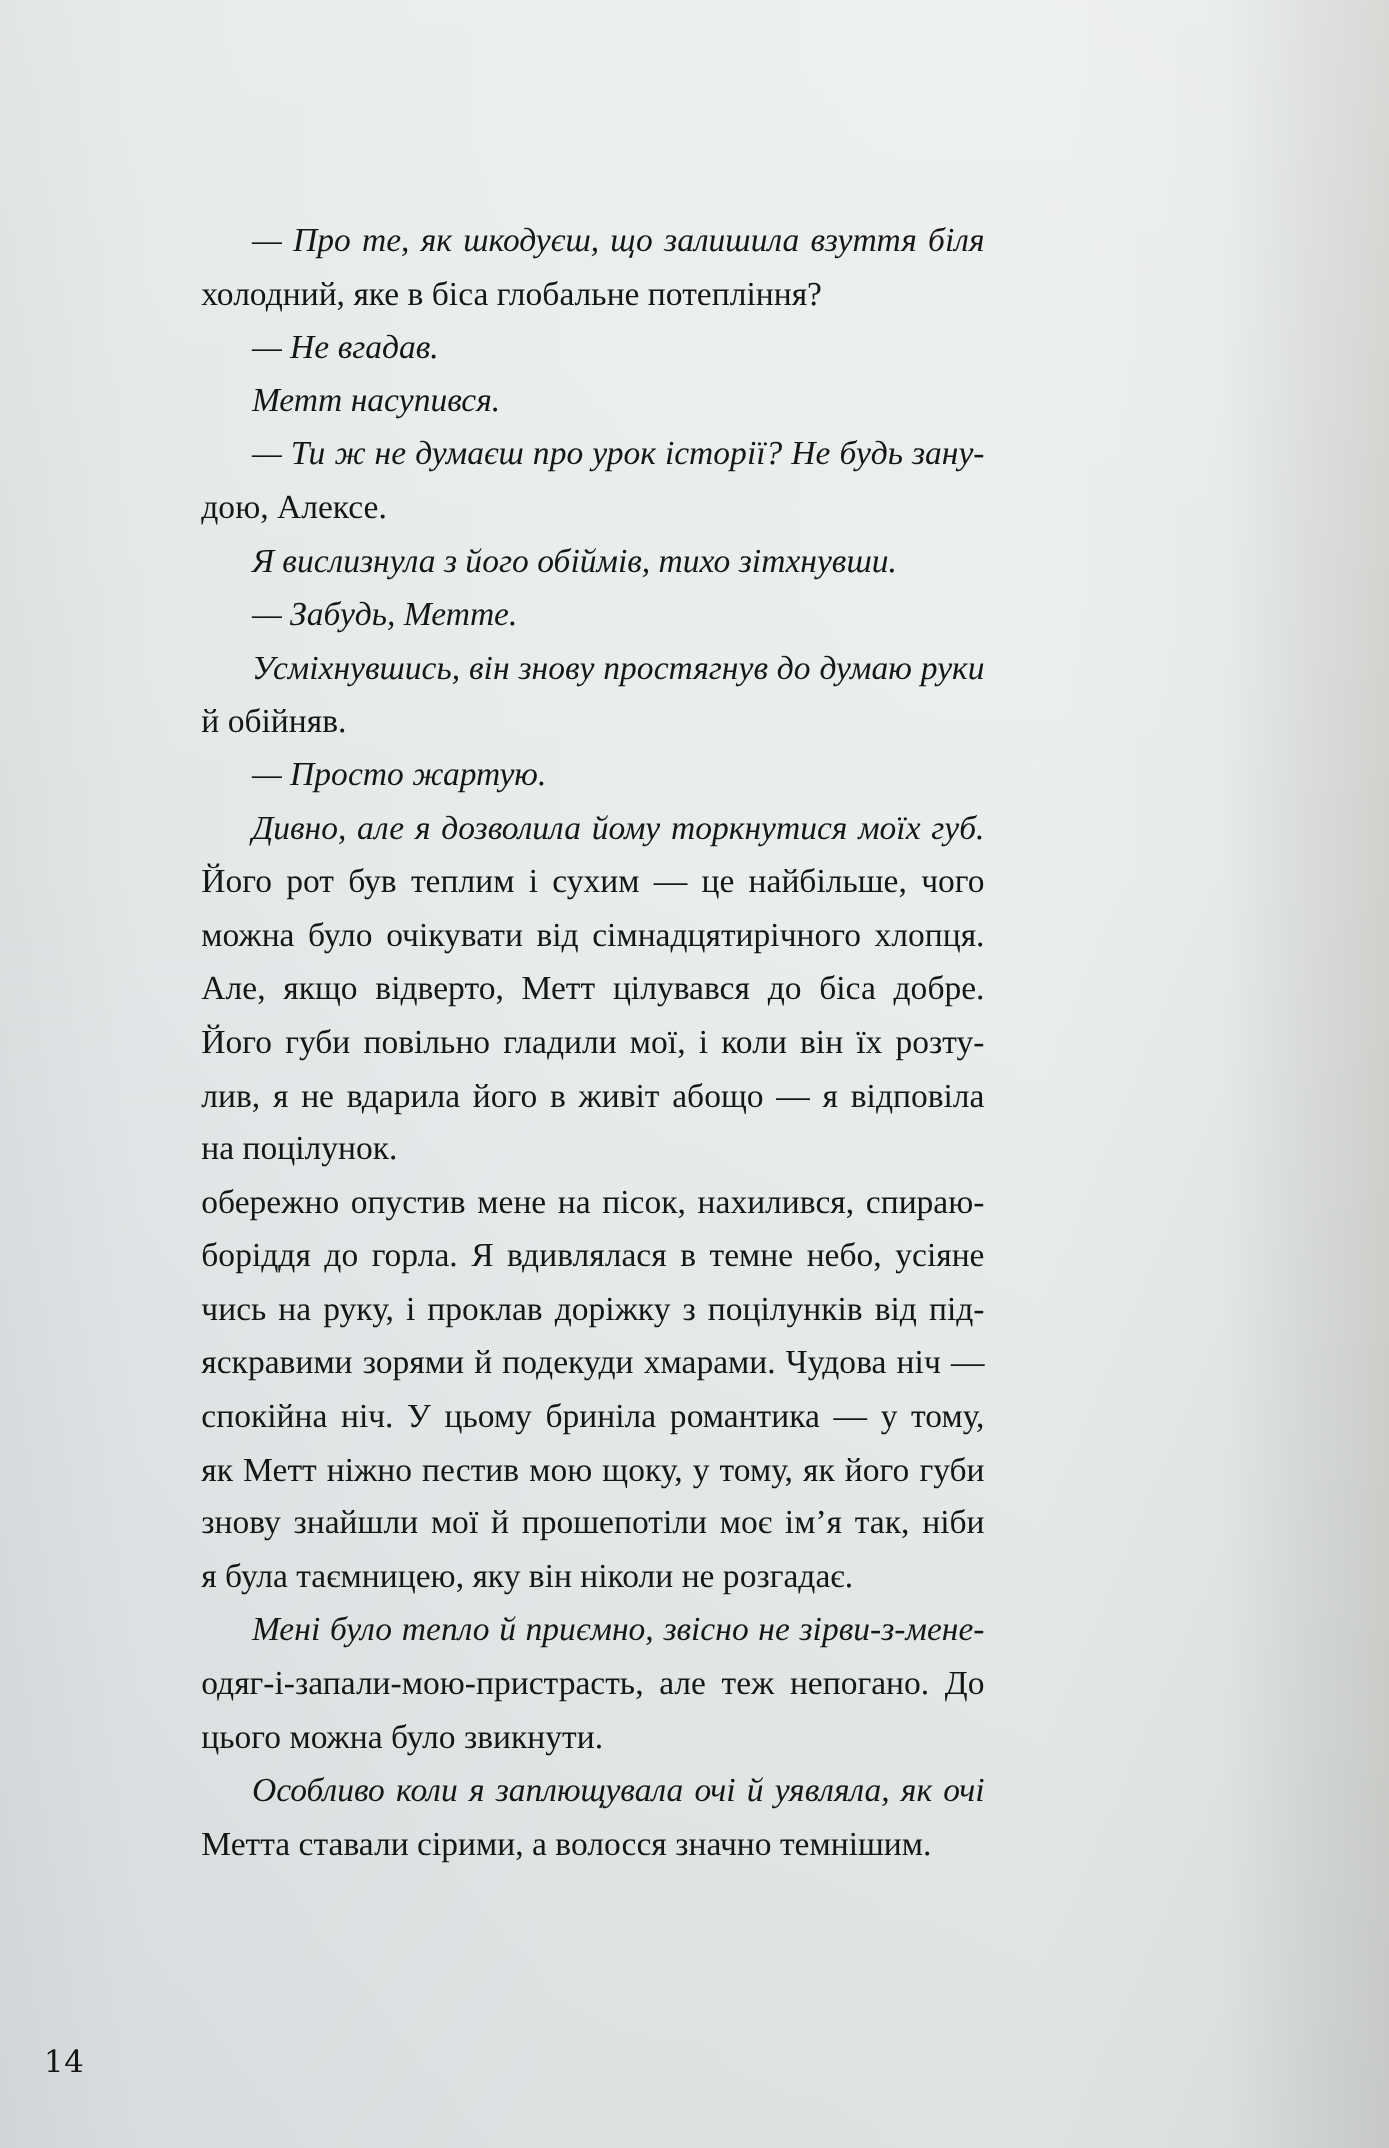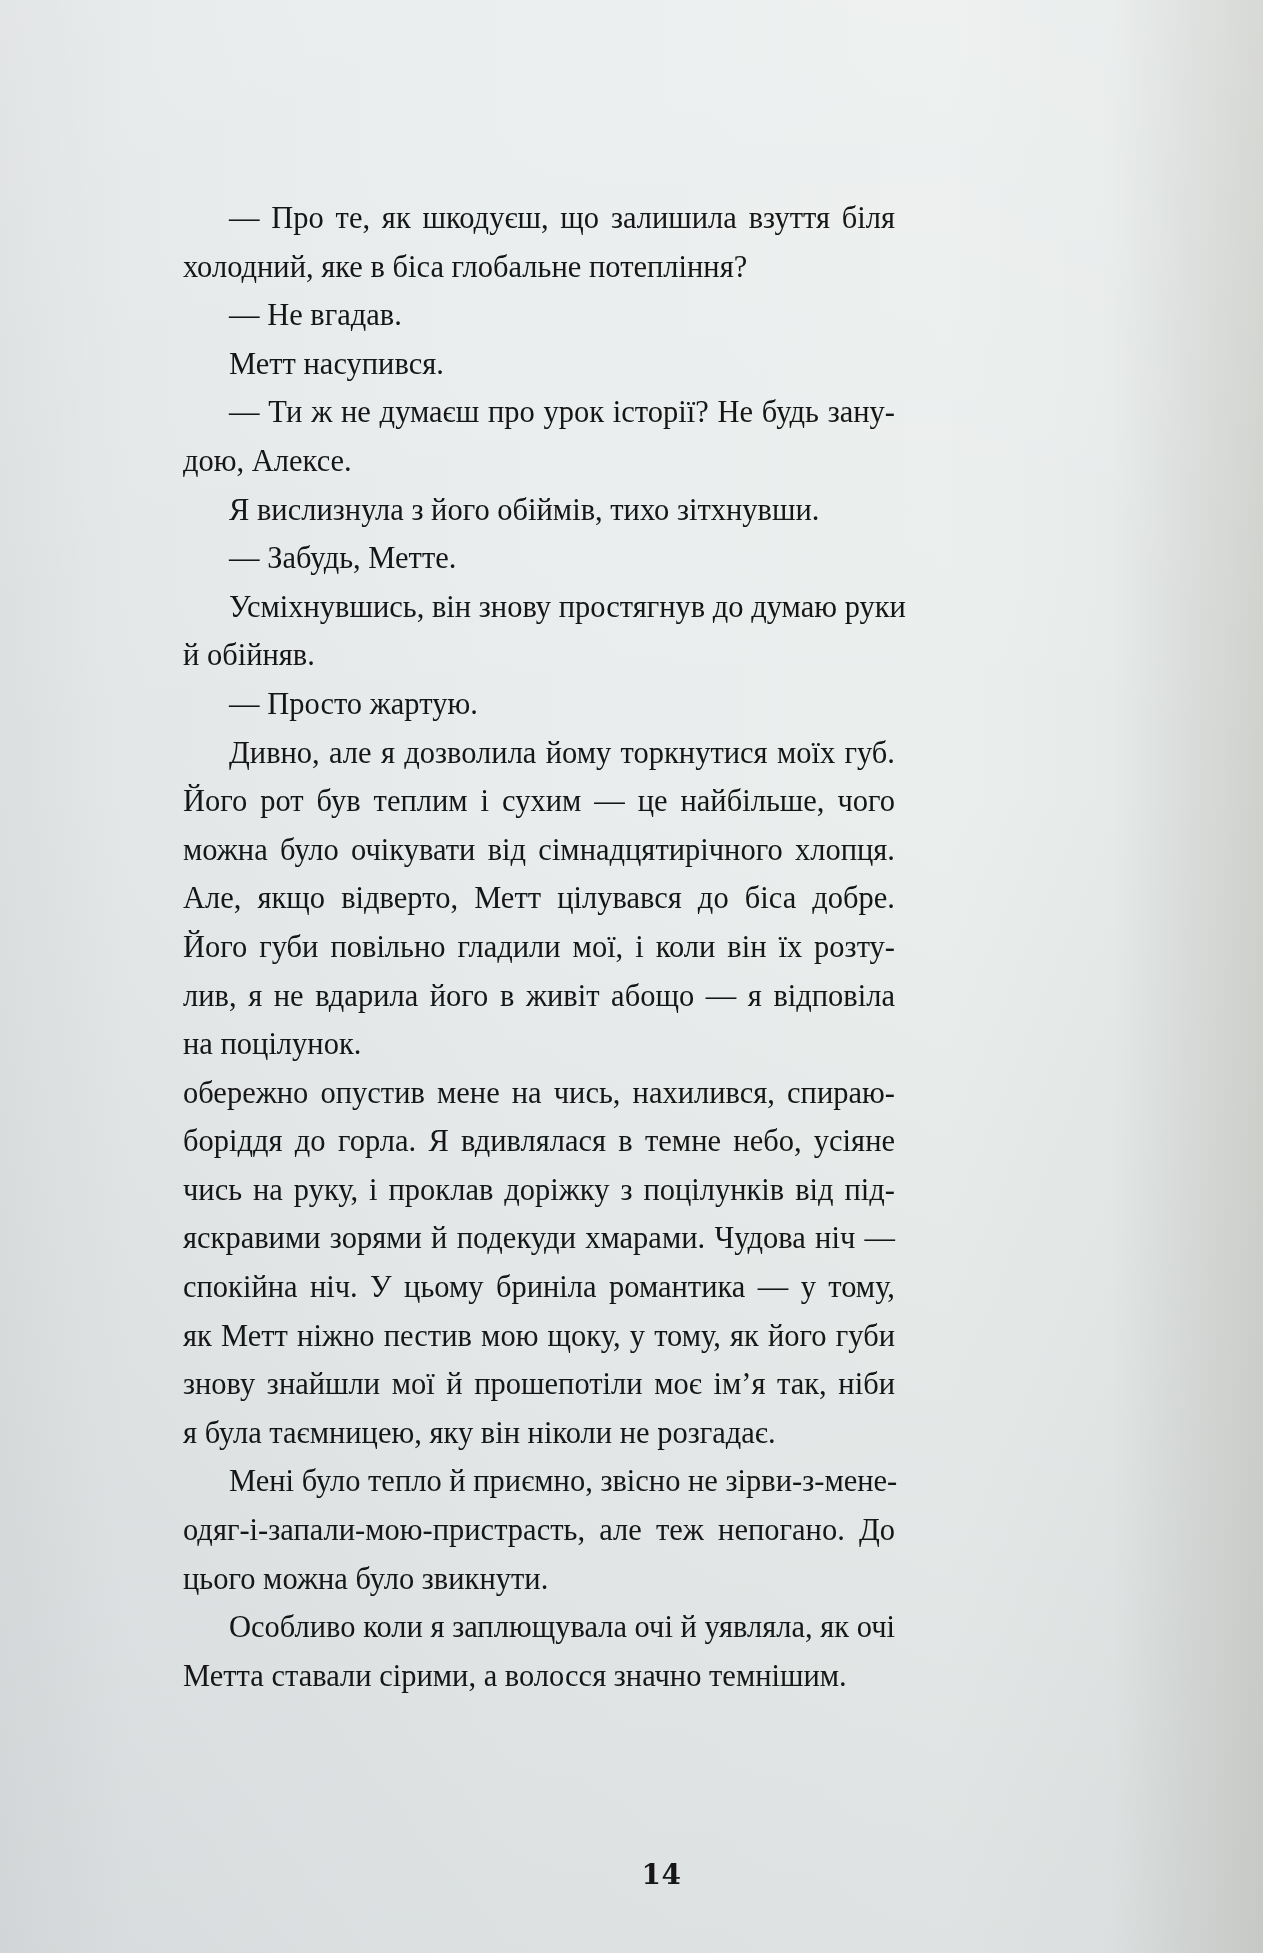--- a/index.html
+++ b/index.html
@@ -30,33 +30,32 @@
       line-height: 48.6px;
       text-align: justify;
       hyphens: none;
     }
     .line {
       display: block;
       white-space: nowrap;
       text-align-last: justify;
       height: 48.6px;
     }
-    .line.indent { padding-left: 46px; }
+    .line.indent { padding-left: 46px; font-style: italic; }
     .line.last { text-align-last: left; }
     .page-number {
       position: absolute;
       left: 0;
       width: 1263px;
       top: 1858px;
-      text-align: center;
       font-family: "DejaVu Serif", "Liberation Serif", serif;
-      font-weight: bold;
+      font-weight: normal;
       font-size: 28px;
       letter-spacing: 0.5px;
-      padding-left: 60px;
+      padding-left: 40px;
       box-sizing: border-box;
     }
   </style>
 </head>
 <body>
 
 <div class="page-shade"></div>
 
 <div class="text-block">
   <span class="line indent">— Про те, як шкодуєш, що залишила взуття біля</span>
@@ -70,21 +69,21 @@
   <span class="line indent">Усміхнувшись, він знову простягнув до думаю руки</span>
   <span class="line last">й обійняв.</span>
   <span class="line indent last">— Просто жартую.</span>
   <span class="line indent">Дивно, але я дозволила йому торкнутися моїх губ.</span>
   <span class="line">Його рот був теплим і сухим — це найбільше, чого</span>
   <span class="line">можна було очікувати від сімнадцятирічного хлопця.</span>
   <span class="line">Але, якщо відверто, Метт цілувався до біса добре.</span>
   <span class="line">Його губи повільно гладили мої, і коли він їх розту-</span>
   <span class="line">лив, я не вдарила його в живіт абощо — я відповіла</span>
   <span class="line last">на поцілунок.</span>
-  <span class="line">обережно опустив мене на чись, нахилився, спираю-</span>
+  <span class="line">обережно опустив мене на пісок, нахилився, спираю-</span>
   <span class="line">боріддя до горла. Я вдивлялася в темне небо, усіяне</span>
   <span class="line">чись на руку, і проклав доріжку з поцілунків від під-</span>
   <span class="line">яскравими зорями й подекуди хмарами. Чудова ніч —</span>
   <span class="line">спокійна ніч. У цьому бриніла романтика — у тому,</span>
   <span class="line">як Метт ніжно пестив мою щоку, у тому, як його губи</span>
   <span class="line">знову знайшли мої й прошепотіли моє ім’я так, ніби</span>
   <span class="line last">я була таємницею, яку він ніколи не розгадає.</span>
   <span class="line indent">Мені було тепло й приємно, звісно не зірви-з-мене-</span>
   <span class="line">одяг-і-запали-мою-пристрасть, але теж непогано. До</span>
   <span class="line last">цього можна було звикнути.</span>

